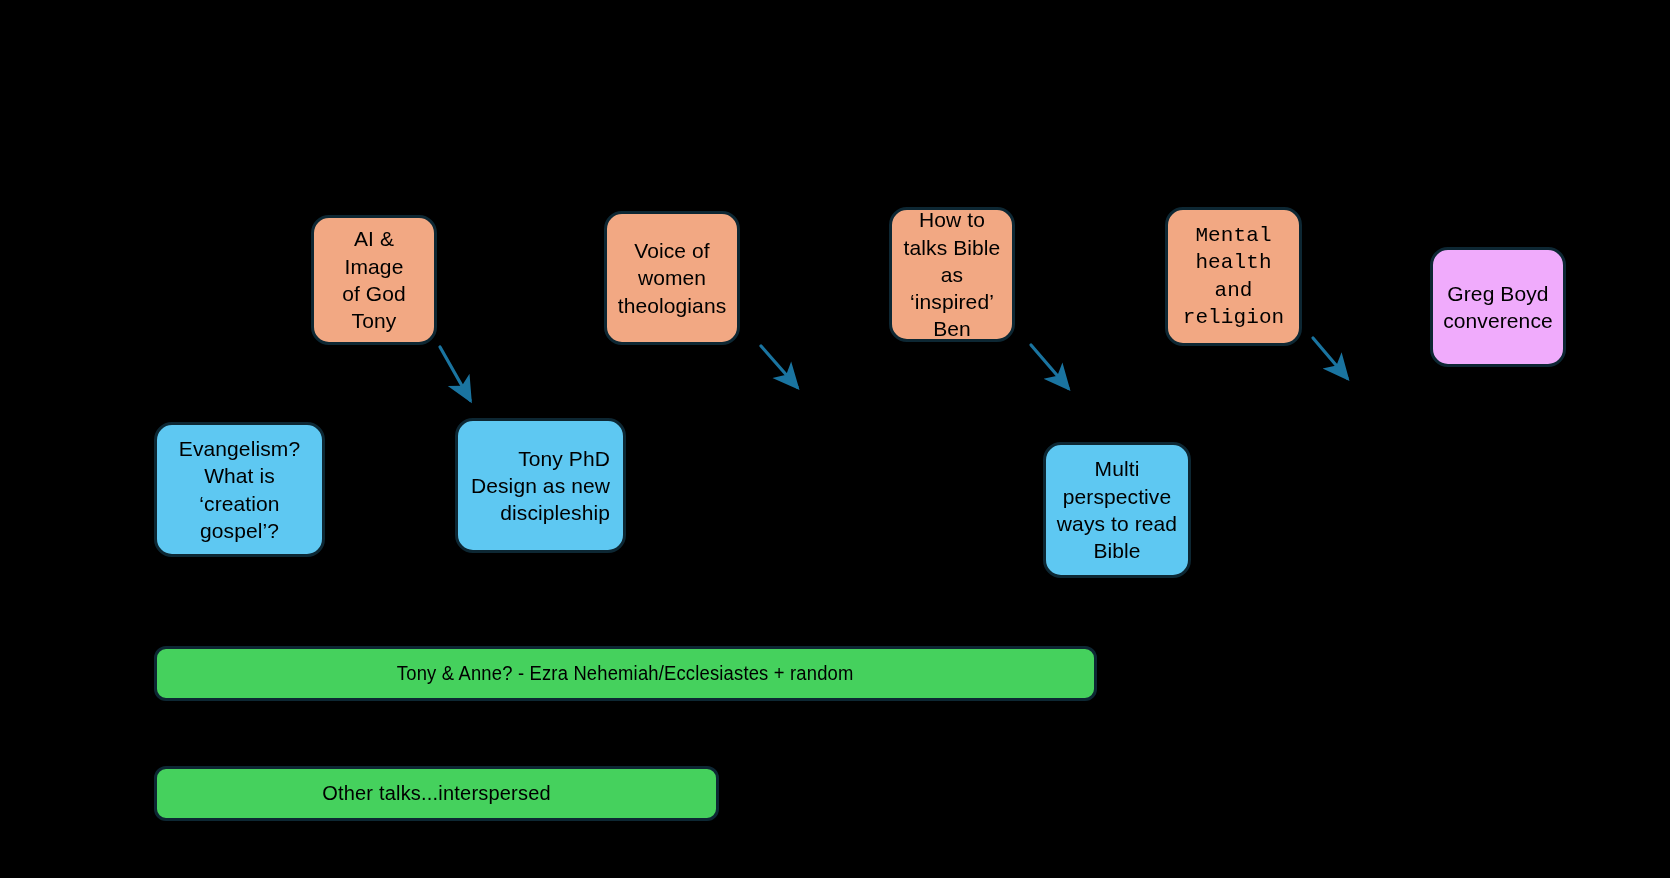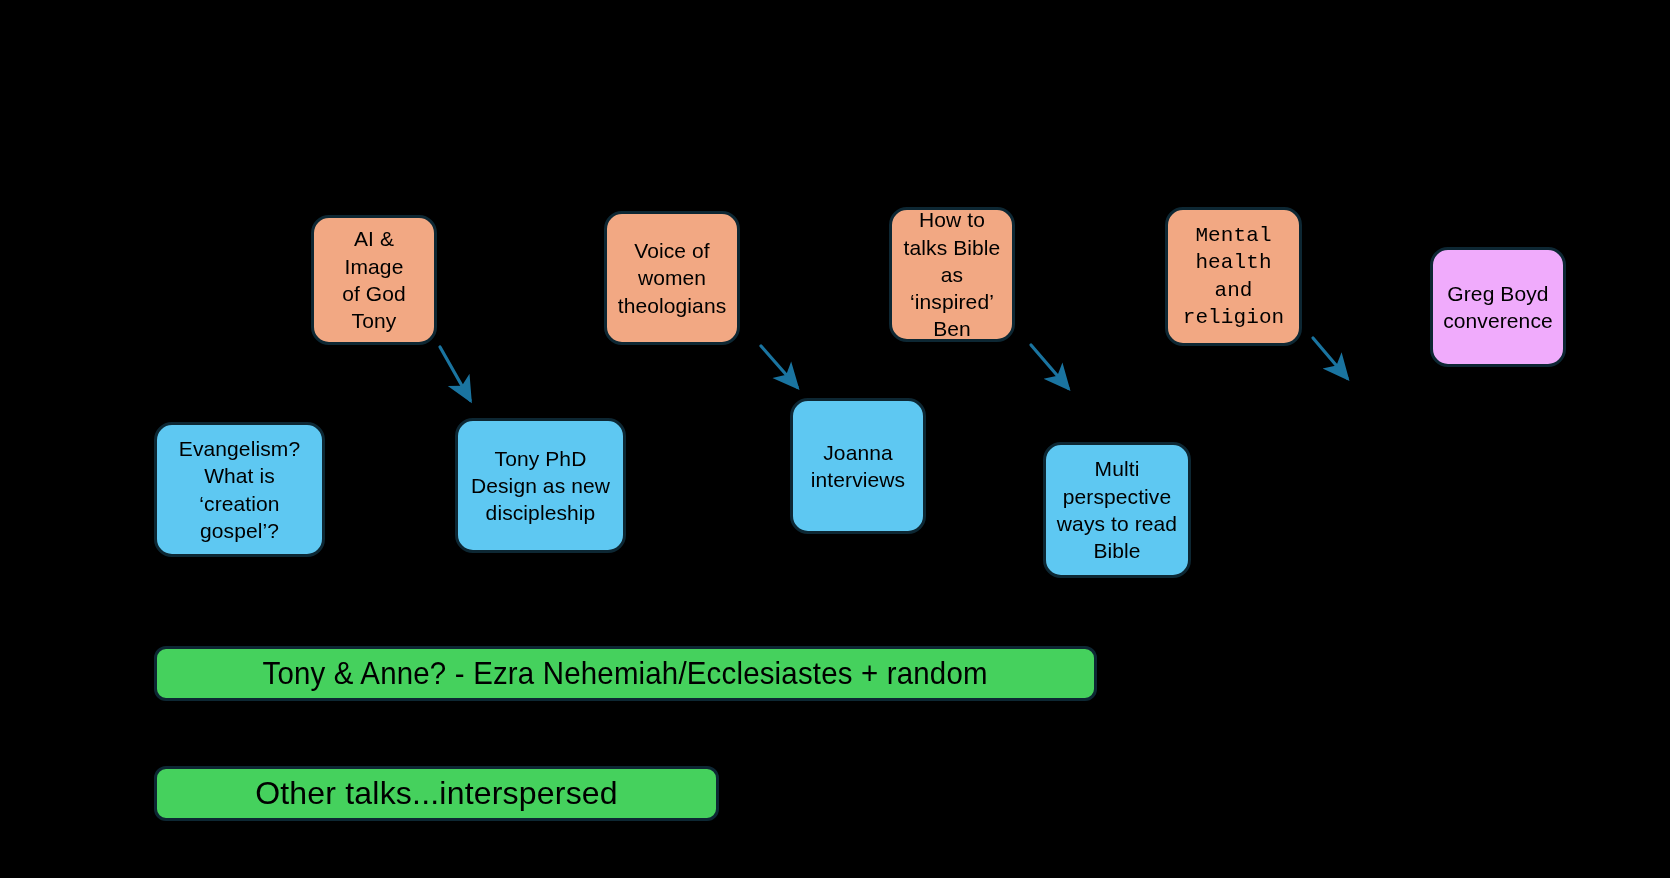--- a/index.html
+++ b/index.html
@@ -43,21 +43,21 @@
   .bar {
     position: absolute;
     box-sizing: border-box;
     background: #45d15d;
     border: 3px solid #0d2733;
     border-radius: 12px;
     display: flex;
     align-items: center;
     justify-content: center;
     color: #000000;
-    font-size: 32px;
+    font-size: 20px;
     letter-spacing: .2px;
   }
   .bar.condensed {
     font-family: "Liberation Sans Narrow", "Liberation Sans", sans-serif;
     transform-origin: center center;
   }
   .bar .bar-text { display: inline-block; }
   .bar.condensed .bar-text { transform: scaleX(.92); }
 
   
@@ -107,26 +107,24 @@
 religion</span></div>
 
   <div class="node orange" style="left: 1430px; top: 206px; width: 136px; height: 120px; background: #f0abfc; border-color: rgb(13, 39, 51); color: rgb(0, 0, 0); margin-top: 41px;"><span>Greg Boyd
 converence</span></div>
 
   <div class="node blue" style="left: 154px; top: 422px; width: 171px; height: 135px; background: rgb(94, 200, 242); border-color: rgb(13, 39, 51); color: rgb(0, 0, 0); align-items: center;"><span>Evangelism?
 What is
 ‘creation
 gospel’?</span></div>
 
-  <div class="node blue" style="left: 455px; top: 418px; width: 171px; height: 135px; background: rgb(94, 200, 242); border-color: rgb(13, 39, 51); color: rgb(0, 0, 0);"><span>Tony PhD
+  <div class="node blue" style="left: 455px; top: 418px; width: 171px; height: 135px; background: rgb(94, 200, 242); border-color: rgb(13, 39, 51); color: rgb(0, 0, 0); text-align: right;"><span>Tony PhD
 Design as new
 discipleship</span></div>
 
-  <div class="node blue" style="left: 790px; top: 398px; width: 136px; height: 136px; background: rgb(94, 200, 242); border-color: rgb(13, 39, 51); color: rgb(0, 0, 0);"><span>Joanna
-interviews</span></div>
 
   <div class="node blue" style="left: 1043px; top: 404px; width: 148px; height: 136px; background: rgb(94, 200, 242); border-color: rgb(13, 39, 51); color: rgb(0, 0, 0); margin-top: 38px;"><span>Multi
 perspective
 ways to read
 Bible</span></div>
 
 
   <div class="bar condensed" style="left: 154px; top: 646px; width: 943px; height: 55px; background: rgb(69, 209, 93); border-color: rgb(13, 39, 51); color: rgb(0, 0, 0);">
       <span class="bar-text">Tony &amp; Anne?  - Ezra Nehemiah/Ecclesiastes + random</span>
     </div>

